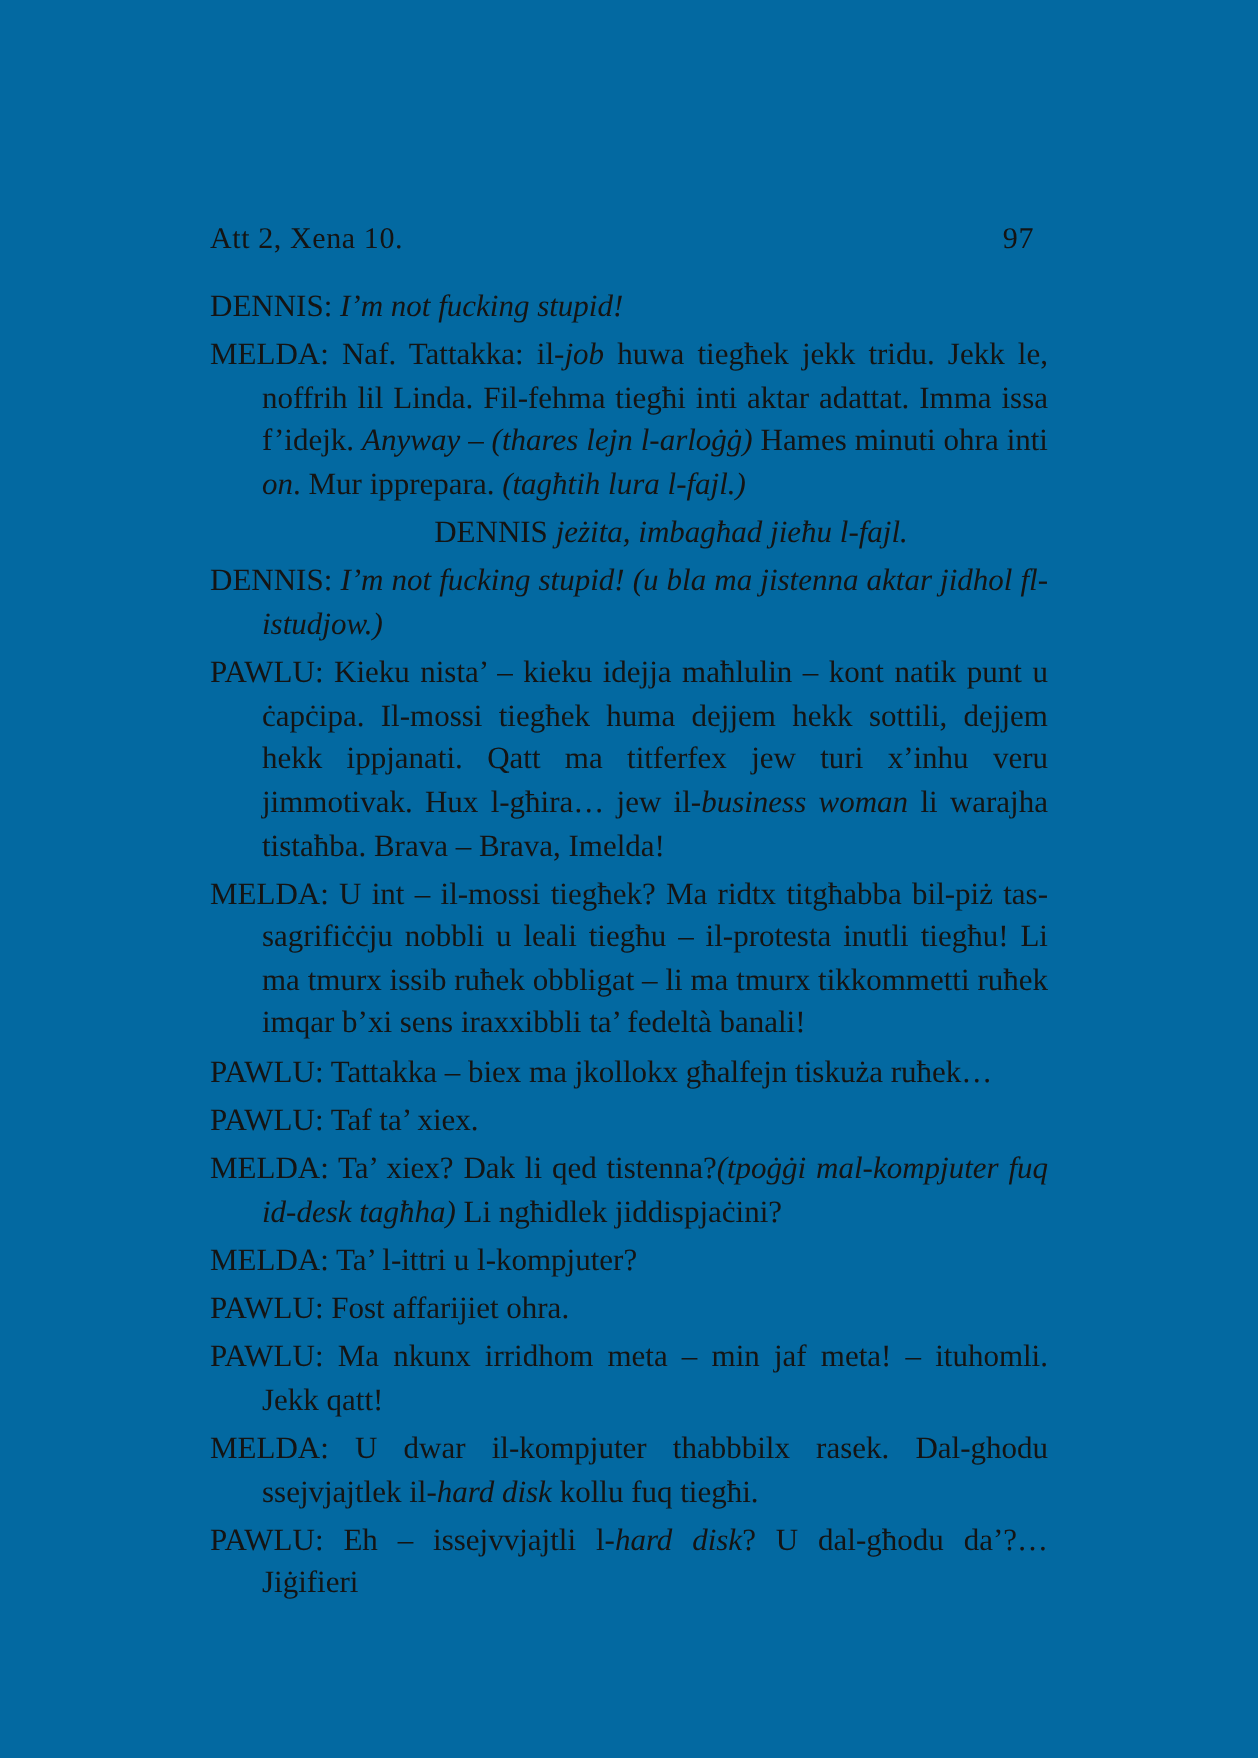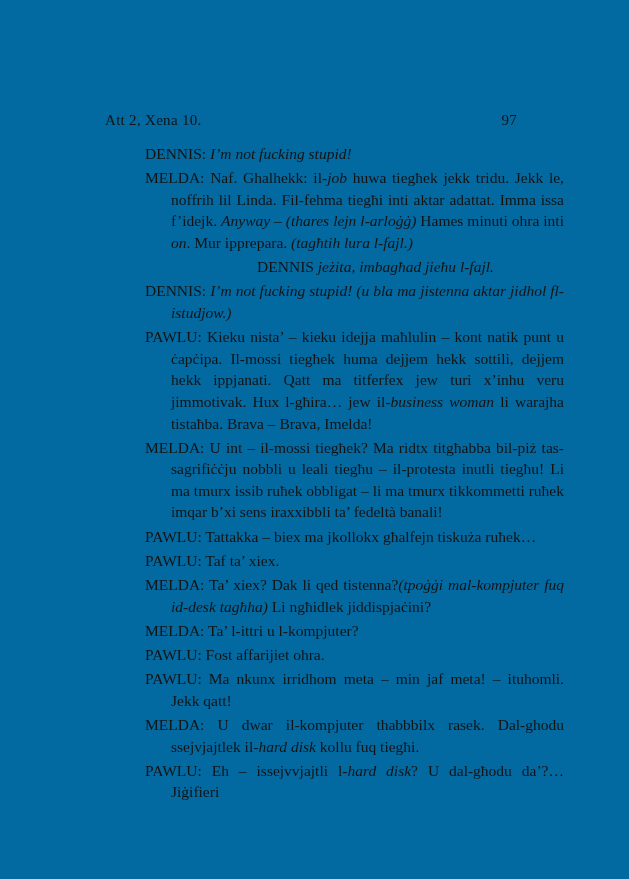--- a/index.html
+++ b/index.html
@@ -24,21 +24,20 @@
     display: flex;
     justify-content: space-between;
     font-size: 15px;
     letter-spacing: 0.3px;
   }
   .body-block {
     position: absolute;
     top: 143px;
     left: 105px;
     width: 419px;
-    margin-left: 40px;
   }
   .para {
     font-size: 15.5px;
     line-height: 21.6px;
     text-align: justify;
     padding-left: 26px;
     text-indent: -26px;
     margin: 0 0 2.6px 0;
   }
   .para.direction {
@@ -53,21 +52,21 @@
 </head>
 <body>
 
 <div class="page">
   <div class="header">
     <span>Att 2, Xena 10.</span>
     <span>97</span>
   </div>
   <div class="body-block" id="dialogue">
       <div class="para speech"><span>DENNIS: </span><em>I’m not fucking stupid!</em></div>
-      <div class="para speech"><span>MELDA: Naf. Ghalhekk: il-</span><em>job</em><span> huwa tiegħek jekk tridu. Jekk le, noffrih lil Linda. Fil-fehma tiegħi inti aktar adattat. Imma issa f’idejk. </span><em>Anyway – (thares lejn l-arloġġ)</em><span> Hames minuti ohra inti </span><em>on</em><span>. Mur ipprepara. </span><em>(tagħtih lura l-fajl.)</em></div>
+      <div class="para speech"><span>MELDA: Naf. Tattakka: il-</span><em>job</em><span> huwa tiegħek jekk tridu. Jekk le, noffrih lil Linda. Fil-fehma tiegħi inti aktar adattat. Imma issa f’idejk. </span><em>Anyway – (thares lejn l-arloġġ)</em><span> Hames minuti ohra inti </span><em>on</em><span>. Mur ipprepara. </span><em>(tagħtih lura l-fajl.)</em></div>
       <div class="para direction"><span>DENNIS </span><em>jeżita, imbagħad jieħu l-fajl.</em></div>
       <div class="para speech"><span>DENNIS: </span><em>I’m not fucking stupid! (u bla ma jistenna aktar jidhol fl-istudjow.)</em></div>
       <div class="para speech"><span>PAWLU: Kieku nista’ – kieku idejja maħlulin – kont natik punt u ċapċipa. Il-mossi tiegħek huma dejjem hekk sottili, dejjem hekk ippjanati. Qatt ma titferfex jew turi x’inhu veru jimmotivak. Hux l-għira… jew il-</span><em>business woman</em><span> li warajha tistaħba. Brava – Brava, Imelda!</span></div>
       <div class="para speech"><span>MELDA: U int – il-mossi tiegħek? Ma ridtx titgħabba bil-piż tas-sagrifiċċju nobbli u leali tiegħu – il-protesta inutli tiegħu! Li ma tmurx issib ruħek obbligat – li ma tmurx tikkommetti ruħek imqar b’xi sens iraxxibbli ta’ fedeltà banali!</span></div>
       <div class="para speech"><span>PAWLU: Tattakka – biex ma jkollokx għalfejn tiskuża ruħek…</span></div>
       <div class="para speech"><span>PAWLU: Taf ta’ xiex.</span></div>
       <div class="para speech"><span>MELDA: Ta’ xiex? Dak li qed tistenna?</span><em>(tpoġġi mal-kompjuter fuq id-desk tagħha)</em><span> Li ngħidlek jiddispjaċini?</span></div>
       <div class="para speech"><span>MELDA: Ta’ l-ittri u l-kompjuter?</span></div>
       <div class="para speech"><span>PAWLU: Fost affarijiet ohra.</span></div>
       <div class="para speech"><span>PAWLU: Ma nkunx irridhom meta – min jaf meta! – ituhomli. Jekk qatt!</span></div>

